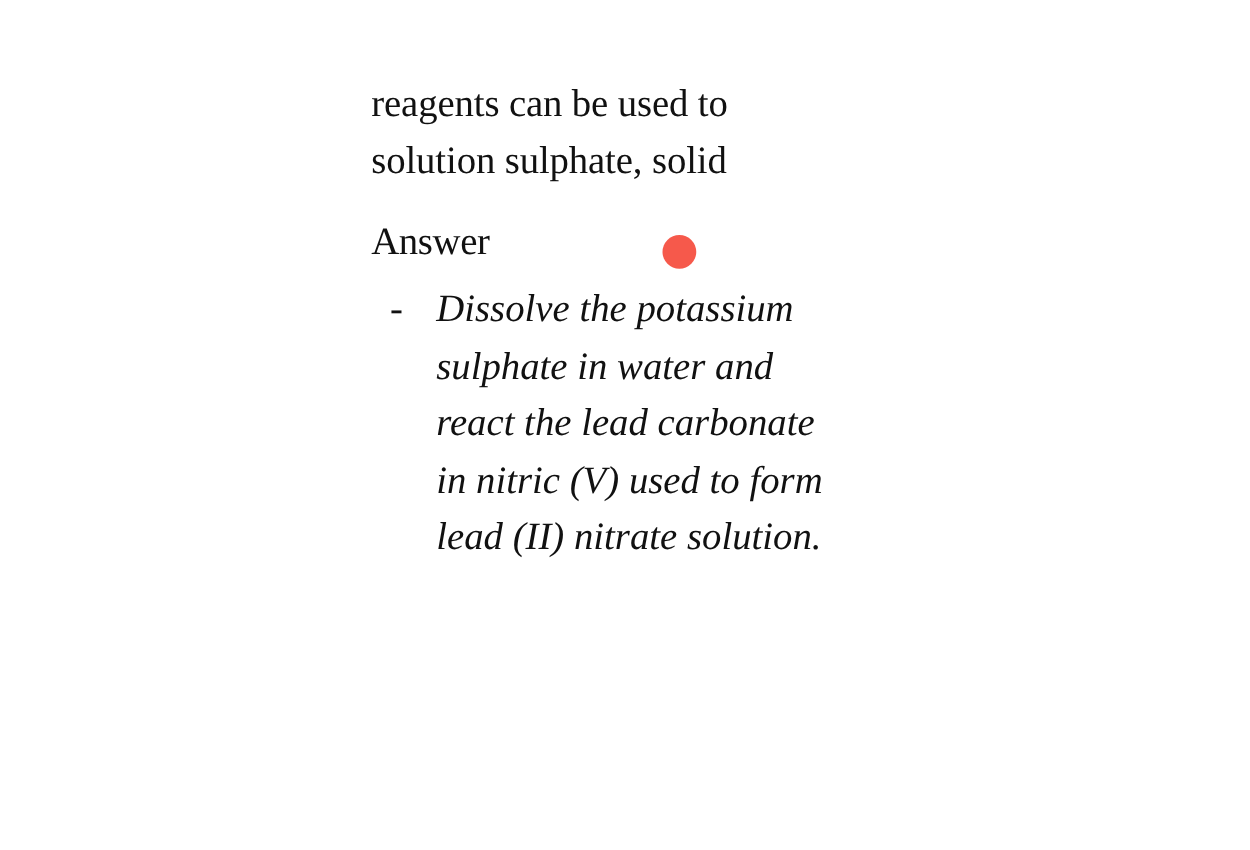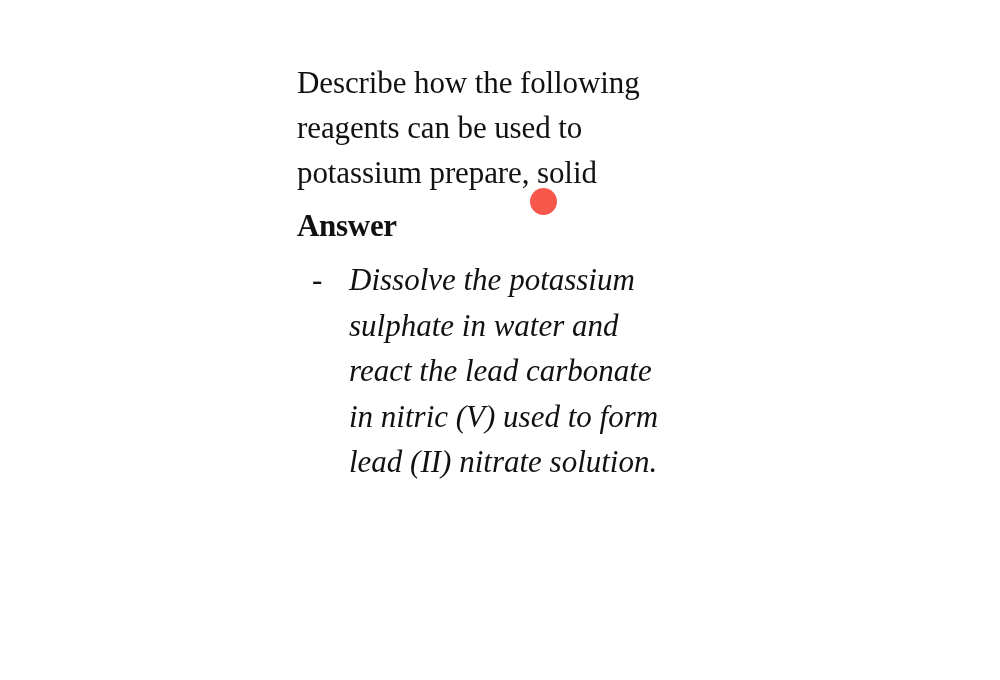--- a/index.html
+++ b/index.html
@@ -26,23 +26,23 @@
       line-height: 45px;
       margin: 0;
       letter-spacing: -0.1px;
     }
     .question .line {
       display: block;
       white-space: nowrap;
     }
     .answer-heading {
       font-size: 31px;
-      font-weight: bold;
+      font-weight: normal;
       line-height: 45px;
-      margin: 8px 0 0 0;
+      margin: 20px 0 0 0;
       letter-spacing: -0.3px;
     }
     .answer-list {
       list-style: none;
       margin: 9px 0 0 0;
       padding: 0;
     }
     .answer-item {
       position: relative;
       padding-left: 31px;
@@ -69,23 +69,22 @@
       height: 27px;
       border-radius: 50%;
       opacity: 0.92;
     }
   </style>
 </head>
 <body>
 
 <div class="content">
   <p class="question">
-    <span class="line">Describe how the following</span>
     <span class="line">reagents can be used to</span>
-    <span class="line">potassium prepare, solid</span>
+    <span class="line">solution sulphate, solid</span>
   </p>
 
   <h2 class="answer-heading">Answer</h2>
 
   <ul class="answer-list">
     <li class="answer-item">
       <span class="dash">-</span>
       <span class="line">Dissolve the potassium</span>
       <span class="line">sulphate in water and</span>
       <span class="line">react the lead carbonate</span>

